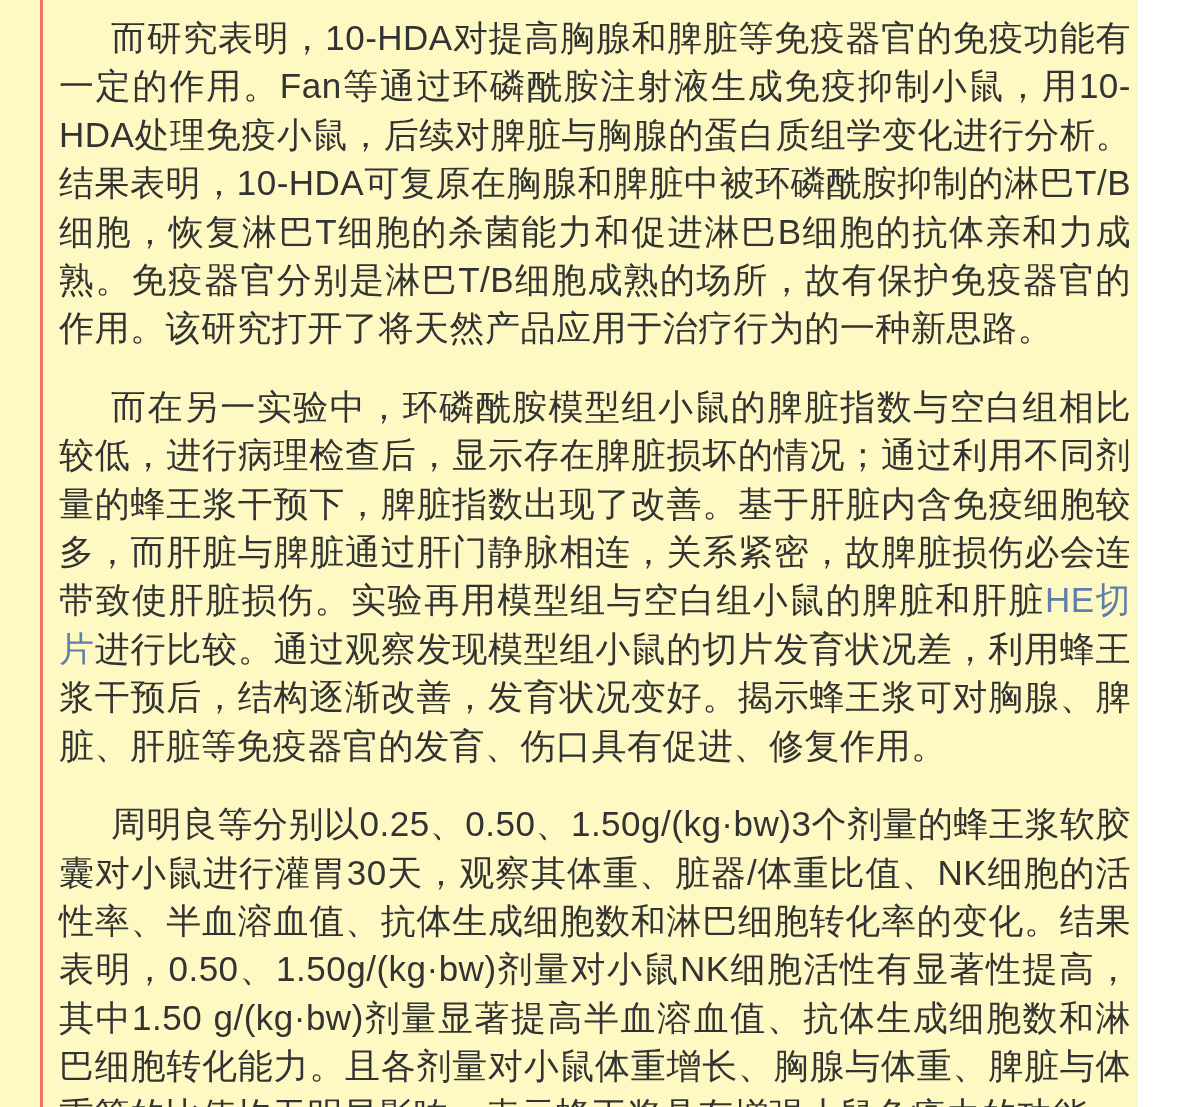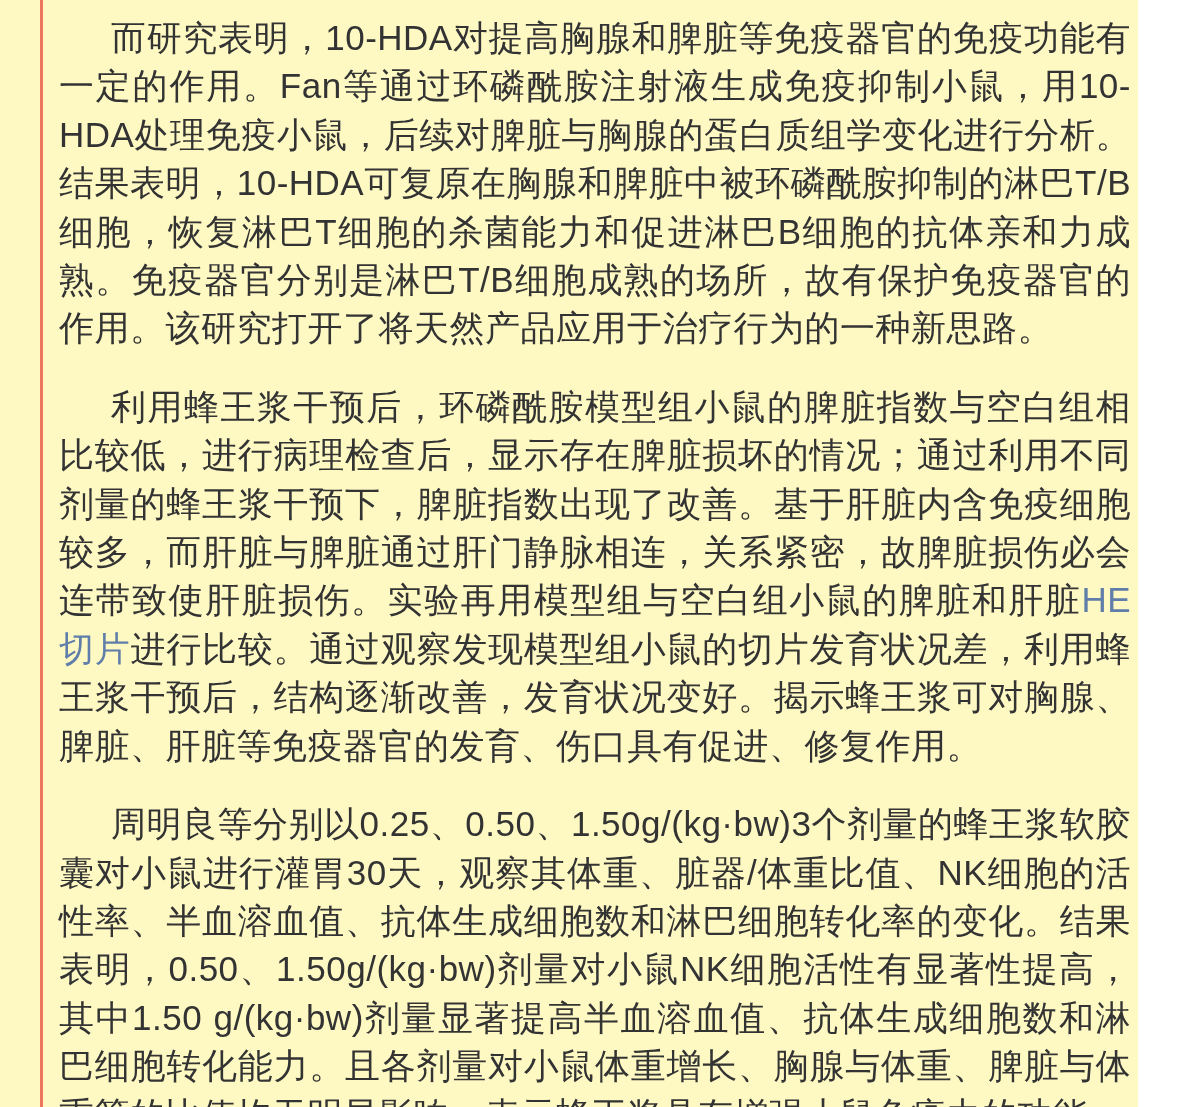--- a/index.html
+++ b/index.html
@@ -51,18 +51,18 @@
 
 <div class="page">
 
   <div class="v-rule left"></div>
   <div class="v-rule right"></div>
 
   <div class="article">
 
     <p>而研究表明，10-HDA对提高胸腺和脾脏等免疫器官的免疫功能有一定的作用。Fan等通过环磷酰胺注射液生成免疫抑制小鼠，用10-HDA处理免疫小鼠，后续对脾脏与胸腺的蛋白质组学变化进行分析。结果表明，10-HDA可复原在胸腺和脾脏中被环磷酰胺抑制的淋巴T/B细胞，恢复淋巴T细胞的杀菌能力和促进淋巴B细胞的抗体亲和力成熟。免疫器官分别是淋巴T/B细胞成熟的场所，故有保护免疫器官的作用。该研究打开了将天然产品应用于治疗行为的一种新思路。</p>
 
-    <p><span>利用蜂王浆干预后，环磷酰胺模型组小鼠的脾脏指数与空白组相比较低，进行病理检查后，显示存在脾脏损坏的情况；通过利用不同剂量的蜂王浆干预下，脾脏指数出现了改善。基于肝脏内含免疫细胞较多，而肝脏与脾脏通过肝门静脉相连，关系紧密，故脾脏损伤必会连带致使肝脏损伤。实验再用模型组与空白组小鼠的脾脏和肝脏</span><a class="inline-link">HE切片</a><span>进行比较。通过观察发现模型组小鼠的切片发育状况差，利用蜂王浆干预后，结构逐渐改善，发育状况变好。揭示蜂王浆可对胸腺、脾脏、肝脏等免疫器官的发育、伤口具有促进、修复作用。</span></p>
+    <p><span>而在另一实验中，环磷酰胺模型组小鼠的脾脏指数与空白组相比较低，进行病理检查后，显示存在脾脏损坏的情况；通过利用不同剂量的蜂王浆干预下，脾脏指数出现了改善。基于肝脏内含免疫细胞较多，而肝脏与脾脏通过肝门静脉相连，关系紧密，故脾脏损伤必会连带致使肝脏损伤。实验再用模型组与空白组小鼠的脾脏和肝脏</span><a class="inline-link">HE切片</a><span>进行比较。通过观察发现模型组小鼠的切片发育状况差，利用蜂王浆干预后，结构逐渐改善，发育状况变好。揭示蜂王浆可对胸腺、脾脏、肝脏等免疫器官的发育、伤口具有促进、修复作用。</span></p>
 
     <p>周明良等分别以0.25、0.50、1.50g/(kg·bw)3个剂量的蜂王浆软胶囊对小鼠进行灌胃30天，观察其体重、脏器/体重比值、NK细胞的活性率、半血溶血值、抗体生成细胞数和淋巴细胞转化率的变化。结果表明，0.50、1.50g/(kg·bw)剂量对小鼠NK细胞活性有显著性提高，其中1.50 g/(kg·bw)剂量显著提高半血溶血值、抗体生成细胞数和淋巴细胞转化能力。且各剂量对小鼠体重增长、胸腺与体重、脾脏与体重等的比值均无明显影响。表示蜂王浆具有增强小鼠免疫力的功能。</p>
 
   </div>
 </div>
 
 </body></html>

